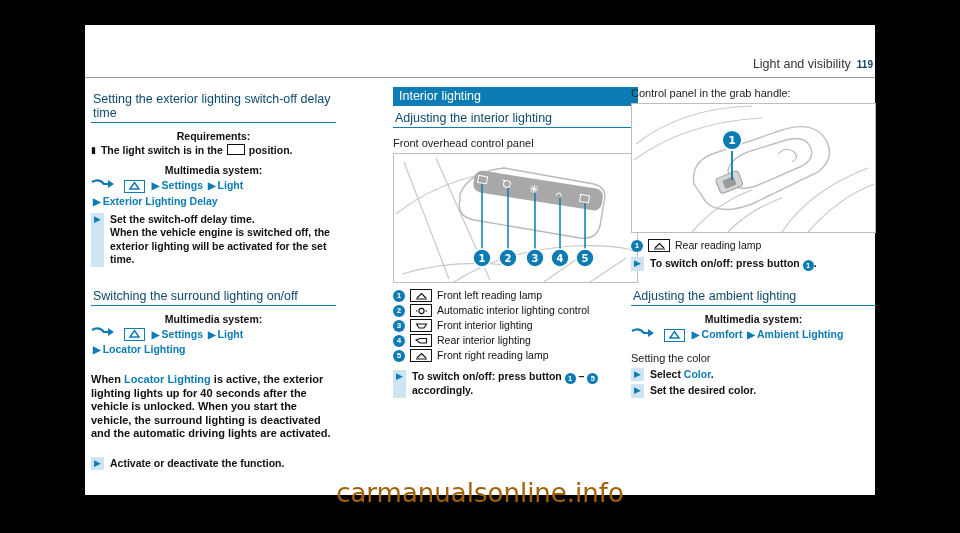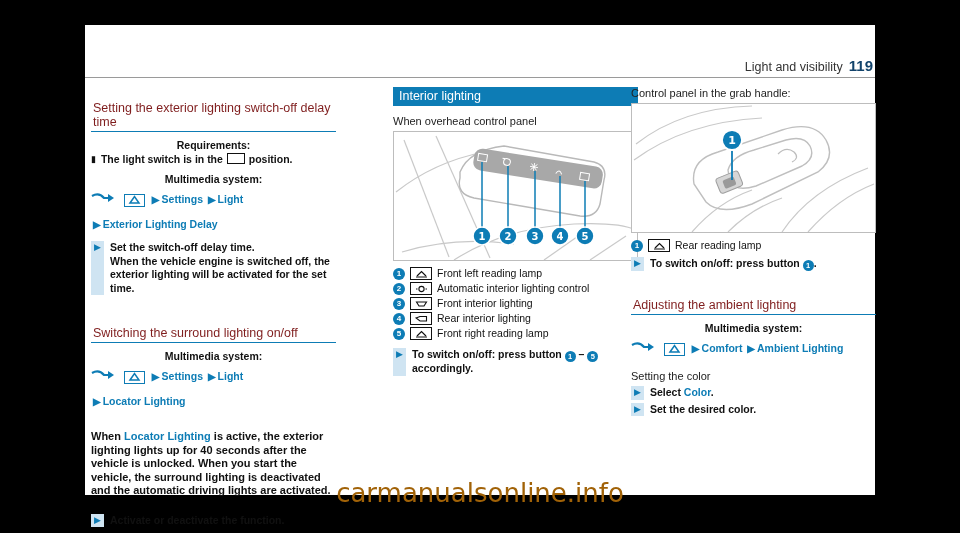--- a/index.html
+++ b/index.html
@@ -5,35 +5,35 @@
   html,body{margin:0;padding:0;background:#000;}
   body{width:960px;height:533px;overflow:hidden;font-family:"Liberation Sans",sans-serif;}
   .page{position:absolute;left:85px;top:25px;width:790px;height:470px;background:#fff;}
   .wm-inner{position:absolute;left:0;top:478px;width:960px;text-align:center;color:#a16207;
     font-size:26px;font-family:"DejaVu Sans",sans-serif;}
 
   
   .runhead{position:absolute;right:0;top:32px;width:100%;text-align:right;
     font-size:12.5px;color:#1a1a1a;padding-right:2px;}
   .runhead .ttl{color:#333;}
-  .runhead .pg{color:#12436b;font-weight:bold;font-size:15px;margin-left:6px;}
+  .runhead .pg{color:#12436b;font-weight:bold;font-size:10px;margin-left:6px;}
   .rule{position:absolute;left:0;top:52px;width:790px;height:1px;background:#9a9a9a;}
 
   .cols{position:absolute;left:0;top:62px;width:790px;height:400px;}
   .col{position:absolute;top:0;width:245px;}
   .c1{left:6px;} .c2{left:276px;padding-left:32px;} .c3{left:546px;}
 
   
   .h-banner{background:#0d7cb5;color:#fff;font-size:12.5px;padding:2px 6px 3px;}
-  .h-under{color:#7f1d1d;font-size:12.5px;border-bottom:1.6px solid #0d7cb5;padding:1px 2px 2px;margin-top:13px;}
+  .h-under{color:#0c4a6e;font-size:12.5px;border-bottom:1.6px solid #0d7cb5;padding:1px 2px 2px;margin-top:4px;}
   .h-sub{color:#222;font-size:11px;margin:9px 0 4px;}
   .lbl{color:#111;font-size:10.5px;font-weight:bold;margin:7px 0 2px;text-align:center;}
 
   
-  .navpath{color:#0d7cb5;font-weight:bold;font-size:10.5px;line-height:24px;margin:1px 0 4px;}
+  .navpath{color:#0d7cb5;font-weight:bold;font-size:10.5px;line-height:15px;margin:1px 0 4px;}
   .navpath .sep{font-size:10px;margin:0 2px;}
   .boxicon{display:inline-block;border:1.4px solid #0d7cb5;padding:0 3px;vertical-align:middle;
     line-height:11px;height:11px;margin:0 2px;}
   .swoosh{display:inline-block;vertical-align:middle;margin-right:2px;}
 
   
   .bullet-row{display:flex;gap:5px;margin:2px 0;}
   .sq{flex:0 0 auto;color:#111;font-size:9px;line-height:13px;}
   .btxt{font-size:10.5px;line-height:13px;color:#111;font-weight:bold;}
   .tri-row{display:flex;gap:6px;margin:3px 0;}
@@ -136,21 +136,22 @@
 
       <div class="tri-row">
         <span class="tri">▶</span>
         <span class="ttxt">Activate or deactivate the function.</span>
       </div>
     </div>
 
     <div class="col c2">
 
       <div class="h-banner">Interior lighting</div>
-      <div class="h-sub">When overhead control panel</div>
+      <div class="h-under">Adjusting the interior lighting</div>
+      <div class="h-sub">Front overhead control panel</div>
 
       <div class="fig">
         <svg width="243" height="128" viewBox="0 0 243 128">
           <rect width="243" height="128" fill="#fff"></rect>
           <g stroke="#c9c9c9" stroke-width="1.2" fill="none">
             <path d="M10 8 L55 125"></path>
               <path d="M42 4 L96 126"></path>
             <path d="M2 60 Q40 30 90 20"></path>
             <path d="M60 128 Q110 96 180 92 Q225 90 242 98"></path>
             <path d="M150 128 L190 100"></path>

